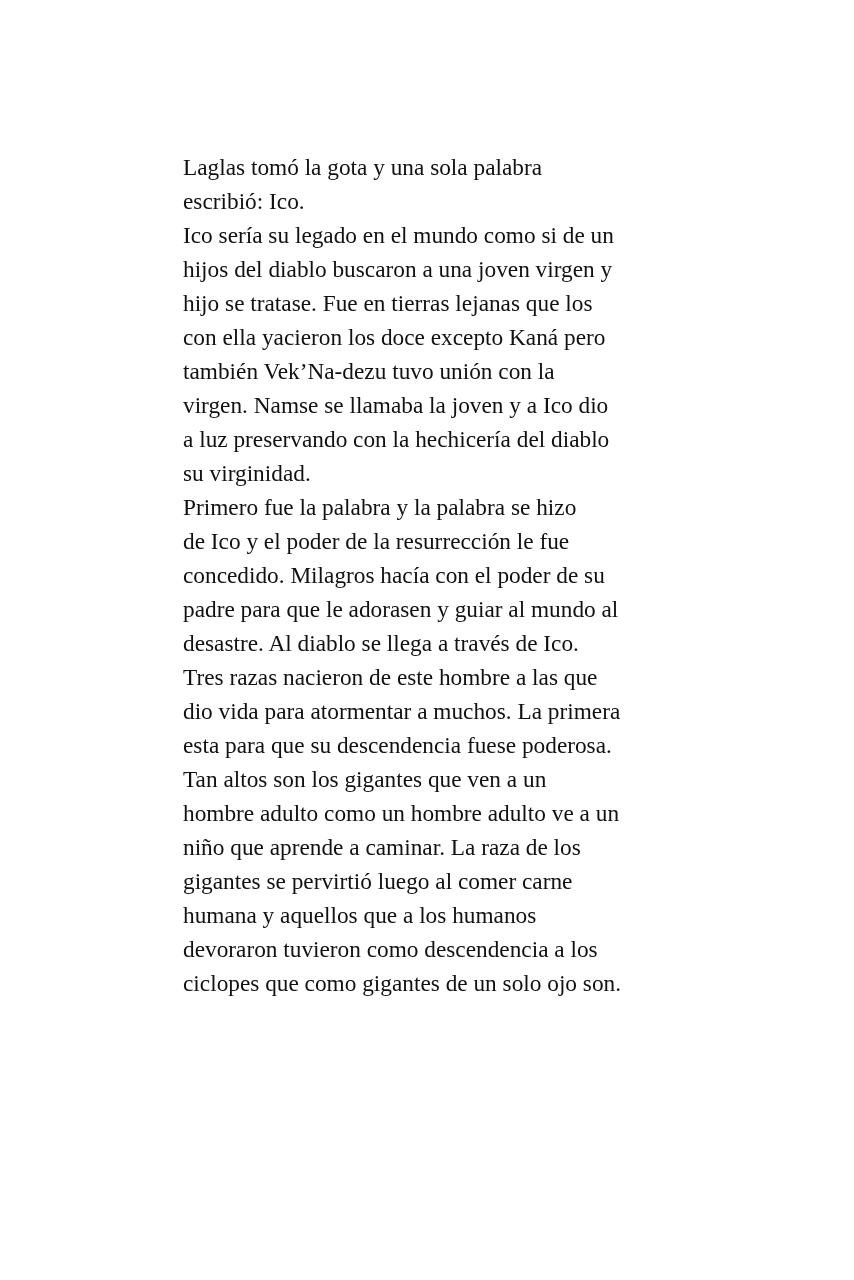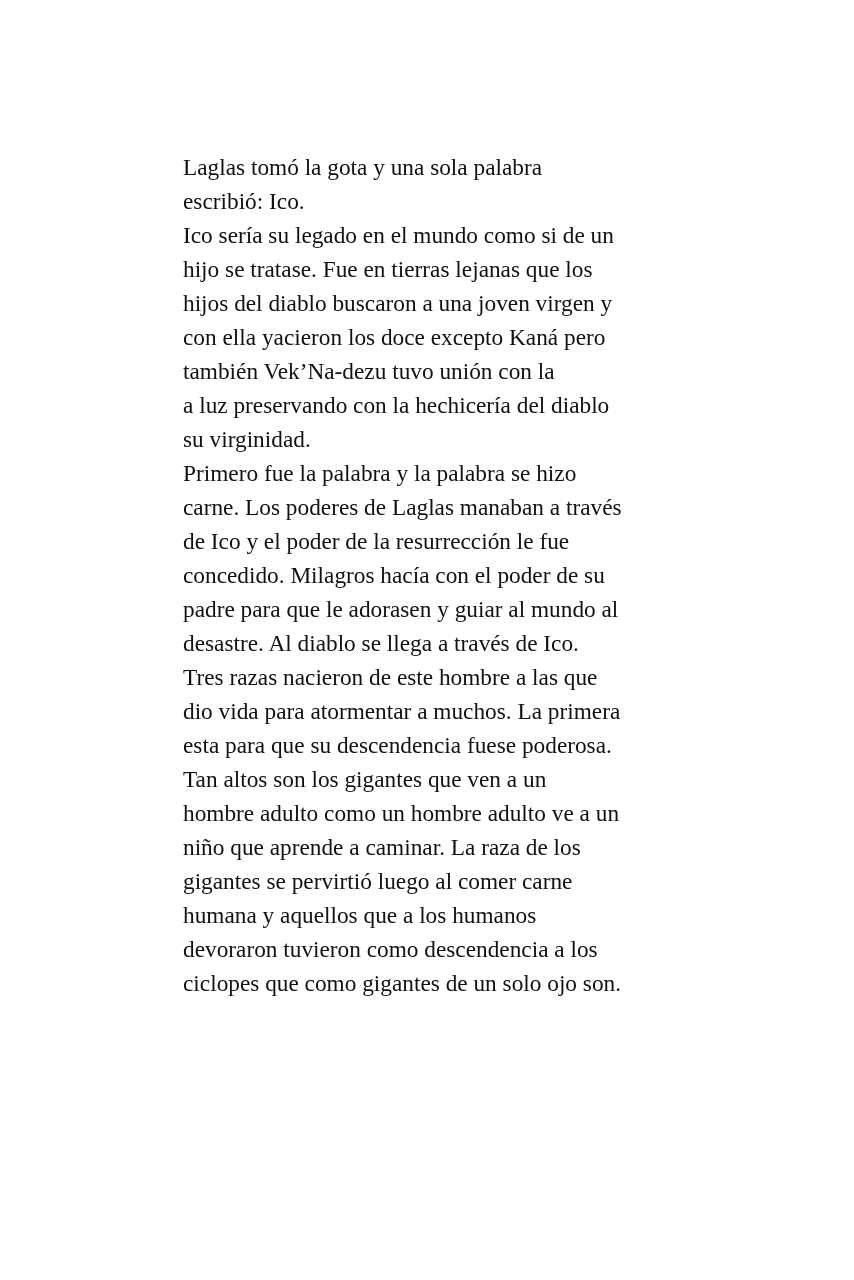--- a/index.html
+++ b/index.html
@@ -38,28 +38,28 @@
     }
   </style>
 </head>
 <body>
 
 <div class="page">
   <div class="text-block">
     <span class="line">Laglas tomó la gota y una sola palabra</span>
     <span class="line">escribió: Ico.</span>
     <span class="line">Ico sería su legado en el mundo como si de un</span>
+    <span class="line">hijos del diablo buscaron a una joven virgen y</span>
     <span class="line">hijo se tratase. Fue en tierras lejanas que los</span>
-    <span class="line">hijos del diablo buscaron a una joven virgen y</span>
     <span class="line">con ella yacieron los doce excepto Kaná pero</span>
     <span class="line">también Vek’Na-dezu tuvo unión con la</span>
+    <span class="line">virgen. Namse se llamaba la joven y a Ico dio</span>
     <span class="line">a luz preservando con la hechicería del diablo</span>
     <span class="line">su virginidad.</span>
     <span class="line">Primero fue la palabra y la palabra se hizo</span>
-    <span class="line">carne. Los poderes de Laglas manaban a través</span>
     <span class="line">de Ico y el poder de la resurrección le fue</span>
     <span class="line">concedido. Milagros hacía con el poder de su</span>
     <span class="line">padre para que le adorasen y guiar al mundo al</span>
     <span class="line">desastre. Al diablo se llega a través de Ico.</span>
     <span class="line">Tres razas nacieron de este hombre a las que</span>
     <span class="line">dio vida para atormentar a muchos. La primera</span>
     <span class="line">esta para que su descendencia fuese poderosa.</span>
     <span class="line">Tan altos son los gigantes que ven a un</span>
     <span class="line">hombre adulto como un hombre adulto ve a un</span>
     <span class="line">niño que aprende a caminar. La raza de los</span>

